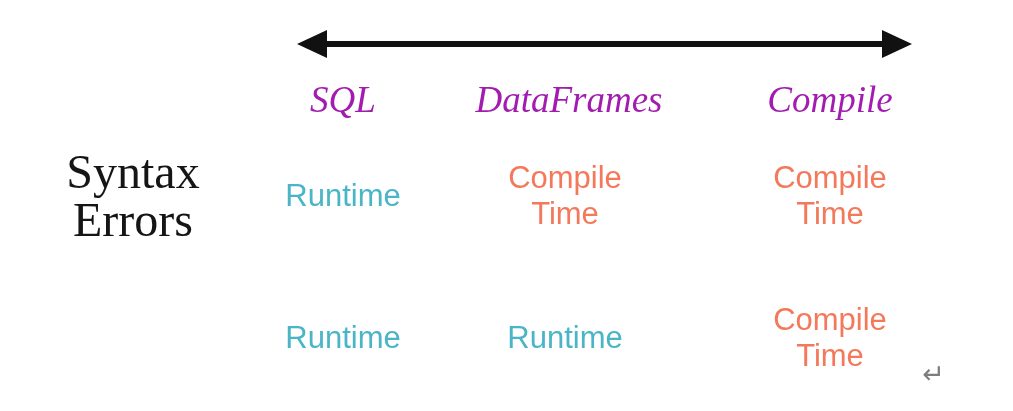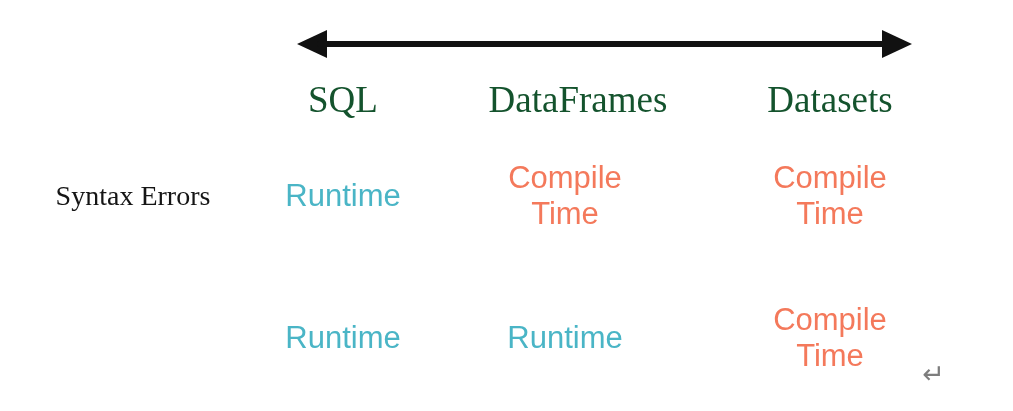--- a/index.html
+++ b/index.html
@@ -23,39 +23,39 @@
     border-top: 14px solid transparent; border-bottom: 14px solid transparent;
   }
   .arrow .head.left  { left: 0;  border-right: 30px solid #111111; }
   .arrow .head.right { right: 0; border-left: 30px solid #111111; }
 
   
   .hdr {
     position: absolute; top: 76px; height: 46px; width: 260px;
     display: flex; align-items: center; justify-content: center;
     font-family: "Liberation Serif", serif;
-    font-size: 37px; color: #14532d; white-space: nowrap;
+    font-size: 37px; color: #a21caf; white-space: nowrap; font-style: italic;
   }
   .hdr.c1 { left: 213px; }  
-  .hdr.c2 { left: 448px; }  
+  .hdr.c2 { left: 439px; }  
   .hdr.c3 { left: 700px; }  
 
   
   .rowlabel, .cell {
     position: absolute;
     display: flex; align-items: center; justify-content: center;
     text-align: center;
   }
   .row1 { top: 144px; height: 104px; }
   .row2 { top: 286px; height: 104px; }
 
   .rowlabel {
     left: 48px; width: 170px;
     font-family: "Liberation Serif", serif;
-    font-size: 28px; line-height: 48px; color: #151515;
+    font-size: 48px; line-height: 48px; color: #151515;
   }
 
   .cell {
     width: 160px;
     font-size: 31px; line-height: 36px;
     font-family: "Liberation Sans", sans-serif;
   }
   .cell.c1 { left: 263px; }  
   .cell.c2 { left: 485px; }  
   .cell.c3 { left: 750px; }  
@@ -73,21 +73,21 @@
 <div class="canvas">
 
   <div class="arrow">
     <span class="head left"></span>
     <span class="shaft"></span>
     <span class="head right"></span>
   </div>
 
   <div class="hdr c1">SQL</div>
   <div class="hdr c2">DataFrames</div>
-  <div class="hdr c3">Datasets</div>
+  <div class="hdr c3">Compile</div>
 
   <div class="rowlabel row1">Syntax Errors</div>
   <div class="cell row1 c1" style="color: rgb(74, 181, 198);">Runtime</div>
   <div class="cell row1 c2" style="color: rgb(244, 121, 91);">Compile Time</div>
   <div class="cell row1 c3" style="color: rgb(244, 121, 91);">Compile Time</div>
 
   <div class="cell row2 c1" style="color: rgb(74, 181, 198);">Runtime</div>
   <div class="cell row2 c2" style="color: rgb(74, 181, 198);">Runtime</div>
   <div class="cell row2 c3" style="color: rgb(244, 121, 91);">Compile Time</div>
 

